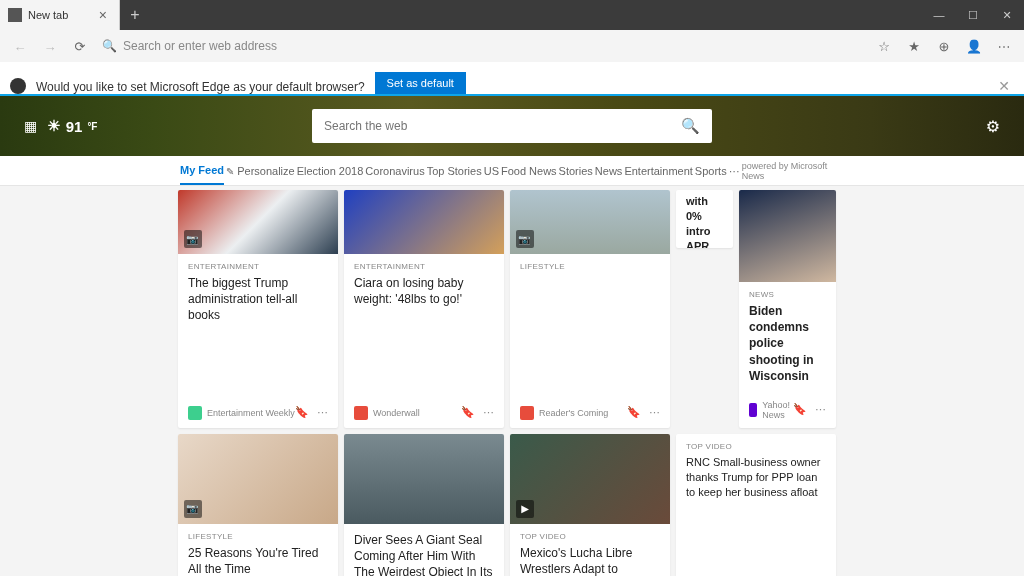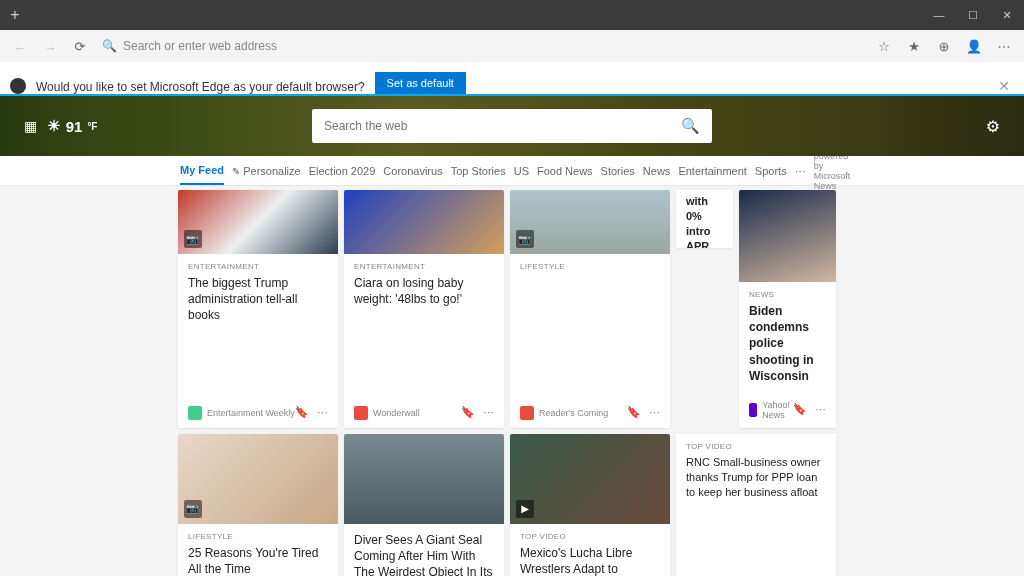--- a/index.html
+++ b/index.html
@@ -20,41 +20,46 @@
 .set-default{background:#0078d4;color:#fff;border:none;padding:5px 12px;font-size:11px;margin-left:10px;cursor:pointer}
 .notif-close{margin-left:auto;color:#999;font-size:14px;cursor:pointer;padding:0 4px}
 .hero{height:60px;background:linear-gradient(90deg,#2a3a10,#3a4a15 15%,#5a5a20 40%,#4a4a15 60%,#3a3a15 85%,#2a2a10);display:flex;align-items:center;padding:0 24px;position:relative}
 .hero-left{display:flex;align-items:center;gap:10px;color:#fff}
 .apps-icon{font-size:14px}
 .weather{display:flex;align-items:center;gap:5px;font-size:15px;font-weight:600}
 .search-box{position:absolute;left:50%;transform:translateX(-50%);width:400px;height:34px;background:#fff;border-radius:2px;display:flex;align-items:center;padding:0 12px}
 .search-box input{flex:1;border:none;outline:none;font-size:12px;color:#444}
 .search-icon{color:#0078d4;font-size:15px}
 .settings-icon{margin-left:auto;color:#fff;font-size:16px;cursor:pointer}
-.nav-row{height:30px;background:#fff;display:flex;align-items:center;padding:0 180px;font-size:11px;color:#666;gap:8px;border-bottom:1px solid #e5e5e5}
+.nav-row{height:30px;background:#fff;display:flex;align-items:center;padding:0 180px;font-size:11px;color:#666;gap:2px;border-bottom:1px solid #e5e5e5}
 .nav-item{cursor:pointer;white-space:nowrap;padding:7px 0}
 .nav-item.active{color:#0078d4;font-weight:600;border-bottom:2px solid #0078d4}
 .nav-item.pers:before{content:"✎ ";font-size:10px}
 .powered{margin-left:auto;font-size:9px;color:#888}
 .content{background:#f4f4f4;padding:4px 178px 0;height:390px;overflow:hidden}
 .grid{display:grid;grid-template-columns:repeat(4,160px);gap:6px}
 .card{background:#fff;border-radius:2px;overflow:hidden;display:flex;flex-direction:column;box-shadow:0 1px 2px rgba(0,0,0,0.08)}
 .card-img{width:100%;background:#888;position:relative}
 .img-icon{position:absolute;bottom:6px;left:6px;width:18px;height:18px;background:rgba(0,0,0,0.5);border-radius:2px;display:flex;align-items:center;justify-content:center;color:#fff;font-size:10px}
 .card-body{padding:8px 10px 6px;flex:1;display:flex;flex-direction:column}
 .category{font-size:8px;color:#888;text-transform:uppercase;letter-spacing:0.3px;margin-bottom:4px}
 .headline{font-size:12px;color:#222;line-height:1.35;margin-bottom:6px}
 .card-foot{display:flex;align-items:center;padding:4px 10px 8px;font-size:9px;color:#888;margin-top:auto}
 .src-badge{width:14px;height:14px;border-radius:2px;margin-right:5px}
 .foot-icons{margin-left:auto;display:flex;gap:8px;color:#888;font-size:11px}
 </style>
 </head>
 <body>
 
 <div class="titlebar">
+  <div class="tab">
+    <span class="tab-icon"></span>
+    <span>New tab</span>
+    <span class="tab-close">×</span>
+  </div>
   <div class="newtab">+</div>
   <div class="win-controls">
     <div class="win-btn">—</div>
     <div class="win-btn">☐</div>
     <div class="win-btn">✕</div>
   </div>
 </div>
 
 <div class="toolbar">
   <div class="tool-btn disabled">←</div>
@@ -90,21 +95,21 @@
   <div class="search-box">
     <input placeholder="Search the web" style="">
     <span class="search-icon">🔍</span>
   </div>
   <span class="settings-icon">⚙</span>
 </div>
 
 <div class="nav-row">
   <span class="nav-item active">My Feed</span>
   <span class="nav-item pers">Personalize</span>
-  <span class="nav-item">Election 2029</span>
+  <span class="nav-item">Election 2018</span>
   <span class="nav-item">Coronavirus</span>
   <span class="nav-item">Top Stories</span>
   <span class="nav-item">US</span>
   <span class="nav-item">Food News</span>
   <span class="nav-item">Stories</span>
   <span class="nav-item">News</span>
   <span class="nav-item">Entertainment</span>
   <span class="nav-item">Sports</span>
   <span class="nav-item">···</span>
   <span class="powered">powered by Microsoft News</span>

